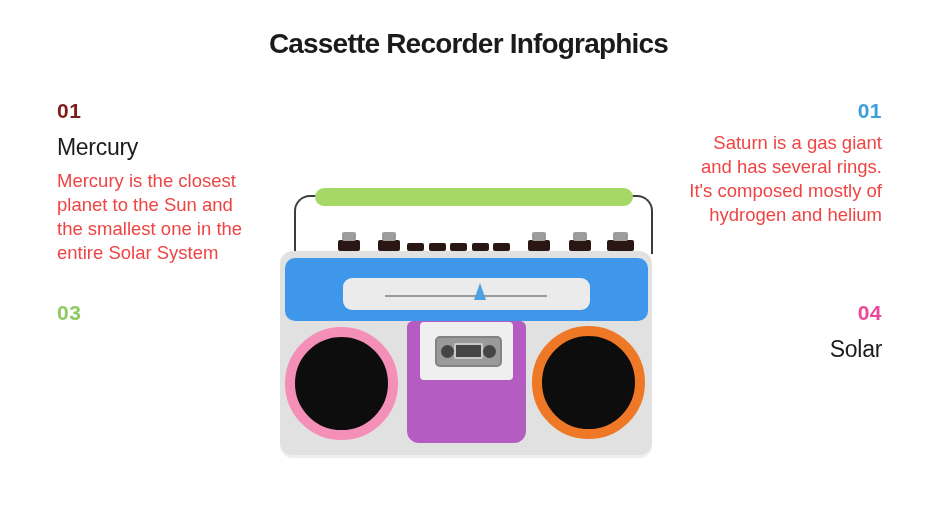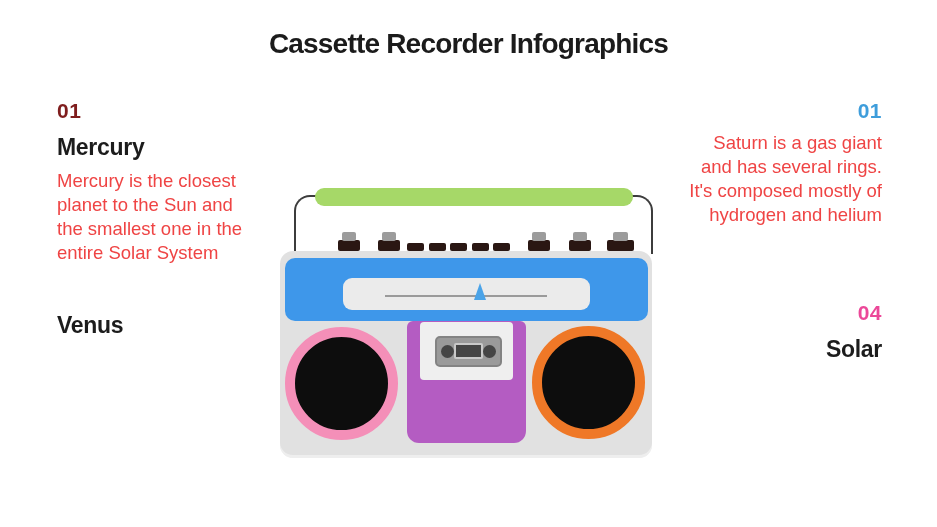--- a/index.html
+++ b/index.html
@@ -4,21 +4,21 @@
 <style>
   html,body{margin:0;padding:0;background:#fff;}
   .slide{position:relative;width:937px;height:527px;background:#ffffff;overflow:hidden;
          font-family:"Liberation Sans",sans-serif;}
   .title{position:absolute;top:28px;left:0;width:100%;text-align:center;
          font-size:28px;font-weight:bold;letter-spacing:-0.8px;color:#1b1b1b;}
 
   
   .section{position:absolute;width:215px;}
   .section .num{font-size:21px;font-weight:bold;line-height:24px;letter-spacing:0.5px;}
-  .section .name{font-size:23px;font-weight:bold;color:#1c1c1c;margin-top:11px;
+  .section .name{font-size:23px;font-weight:normal;color:#1c1c1c;margin-top:11px;
                  line-height:27px;letter-spacing:-0.3px;}
   .section .desc{font-size:18.5px;color:#ef4444;margin-top:8px;line-height:24px;
                  white-space:pre-line;}
   .sec-1{left:57px;top:99px;text-align:left;}
   .sec-2{right:55px;top:99px;text-align:right;width:240px;}
   .sec-3{left:57px;top:301px;text-align:left;}
   .sec-4{right:55px;top:301px;text-align:right;width:250px;}
 
   
   .boombox{position:absolute;left:280px;top:185px;width:372px;height:273px;}
@@ -90,21 +90,21 @@
 
   <div class="section sec-2">
     <div class="num" style="color: rgb(62, 157, 219);">01</div>
     <div class="desc">Saturn is a gas giant
 and has several rings.
 It's composed mostly of
 hydrogen and helium</div>
   </div>
 
   <div class="section sec-3">
-    <div class="name">Venus</div>
+    <div class="num" style="color: rgb(143, 201, 98);">03</div>
   </div>
 
   <div class="section sec-4">
     <div class="num" style="color: #ec4899;">04</div>
     <div class="name">Solar</div>
   </div>
 
   <div class="boombox" style="--handle: #a6d868; --wire: #3c3c3c; --body: #e1e1e1; --panel: #3e97ea; --display: #ebebeb; --scale_line: #9a9a9a; --pointer: #4aa3e8; --deck: #b45cc2; --window: #efefef; --cassette: #9a9a9a; --cassette_border: #838383; --cassette_dark: #454545; --cassette_light: #c9c9c9; --knob_cap: #9c9c9c; --knob_base: #2a1713; --speaker_cone: #0d0d0d; --speaker_left_ring: #f48fb8; --speaker_right_ring: #ef7827;">
     <div class="wire wire-left"></div>
     <div class="wire wire-right"></div>

